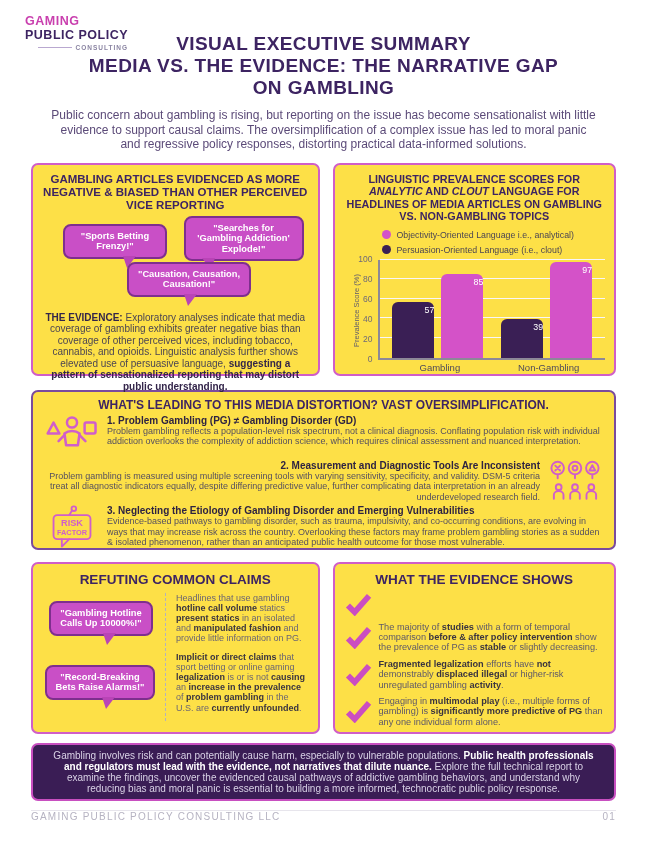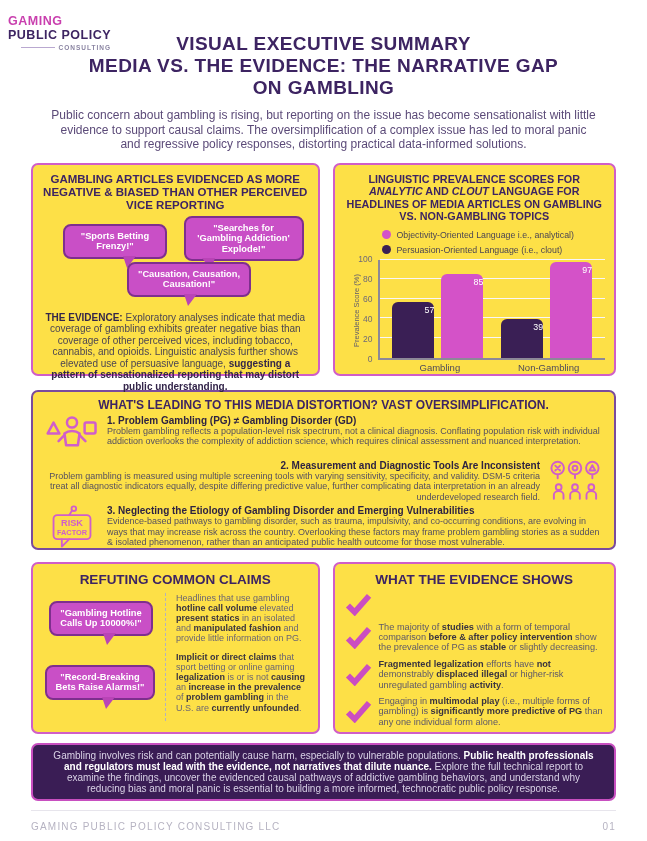--- a/index.html
+++ b/index.html
@@ -1,20 +1,20 @@
 <!DOCTYPE html>
 <html><head>
 <meta charset="utf-8">
 <style>
   * { margin:0; padding:0; box-sizing:border-box; }
   body { background:#888; font-family:"Liberation Sans","DejaVu Sans",sans-serif; }
   .page { width:647px; height:841px; margin:0 auto; background:#ffffff; position:relative; overflow:hidden; }
 
   
-  .logo { position:absolute; top:14px; left:8px; line-height:1.15; }
+  .logo { position:absolute; top:14px; left:25px; line-height:1.15; }
   .logo-l1 { color:#c93fae; font-weight:bold; font-size:12.5px; letter-spacing:.5px; }
   .logo-l2 { color:#3d2462; font-weight:bold; font-size:12.5px; letter-spacing:.5px; }
   .logo-l3 { display:flex; align-items:center; justify-content:flex-end; gap:4px; margin-top:1px; }
   .logo-rule { width:34px; height:1px; background:#b9a8d0; }
   .logo-l3 span { font-size:6.5px; color:#8a84a2; letter-spacing:1px; font-weight:bold; }
 
   
   .title-block { padding-top:33px; text-align:center; color:#3d2462; font-weight:bold;
                  font-size:19px; line-height:22px; letter-spacing:.4px; }
   .intro { width:545px; margin:9px auto 0; text-align:center; font-size:12px; line-height:14.5px; color:#5b4a78; }
@@ -97,21 +97,21 @@
   .ev-check { flex:0 0 27px; }
   .ev-text { font-size:9.2px; line-height:10.4px; color:#5e5868; }
   .ev-text .seg-b { font-weight:bold; color:#3a3440; }
 
   
   .callout { margin-top:9px; background:#3a1d55; border:2.5px solid #c84fc0; border-radius:7px;
              padding:5px 14px; text-align:center; font-size:10px; line-height:11px; color:#d9d2e6; }
   .callout .seg-b { font-weight:bold; color:#ffffff; }
 
   
-  .footer { margin:9px 31px 0; border-top:1px solid #e7e5ec; padding-top:10px;
+  .footer { margin:9px 31px 0; border-top:1px solid #e7e5ec; 
             display:flex; justify-content:space-between; align-items:center;gap:44px; }
   .footer span { font-size:10px; letter-spacing:1.2px; color:#b6b3c2; }
 
   svg { display:block; }
 </style>
 </head>
 <body>
 
 <div class="page">
 
@@ -272,21 +272,21 @@
 
       <div class="box box-c">
         <div class="box-title">REFUTING COMMON CLAIMS</div>
         <div class="refute-cols">
           <div class="refute-left">
             <div class="bubble rbub-1">"Gambling Hotline Calls Up 10000%!"</div>
             <div class="bubble rbub-2">"Record-Breaking Bets Raise Alarms!"</div>
           </div>
           <div class="refute-divider"></div>
           <div class="refute-right">
-            <p><span>Headlines that use gambling </span><span class="seg-b">hotline call volume</span><span> elevated </span><span class="seg-b">present statics</span><span> in an isolated and </span><span class="seg-b">manipulated fashion</span><span> and provide little information on PG.</span></p>
+            <p><span>Headlines that use gambling </span><span class="seg-b">hotline call volume</span><span> statics </span><span class="seg-b">present statics</span><span> in an isolated and </span><span class="seg-b">manipulated fashion</span><span> and provide little information on PG.</span></p>
             <p><span class="seg-b">Implicit or direct claims</span><span> that sport betting or online gaming </span><span class="seg-b">legalization</span><span> is or is not </span><span class="seg-b">causing</span><span> an </span><span class="seg-b">increase in the prevalence</span><span> of </span><span class="seg-b">problem gambling</span><span> in the U.S. are </span><span class="seg-b">currently unfounded</span><span>.</span></p>
           </div>
         </div>
       </div>
 
       <div class="box box-d">
         <div class="box-title">WHAT THE EVIDENCE SHOWS</div>
         <div class="ev-item">
           <span class="ev-check">
             <svg width="27" height="23" viewBox="0 0 28 24" fill="none" stroke="#cb4dc1" stroke-width="6">

